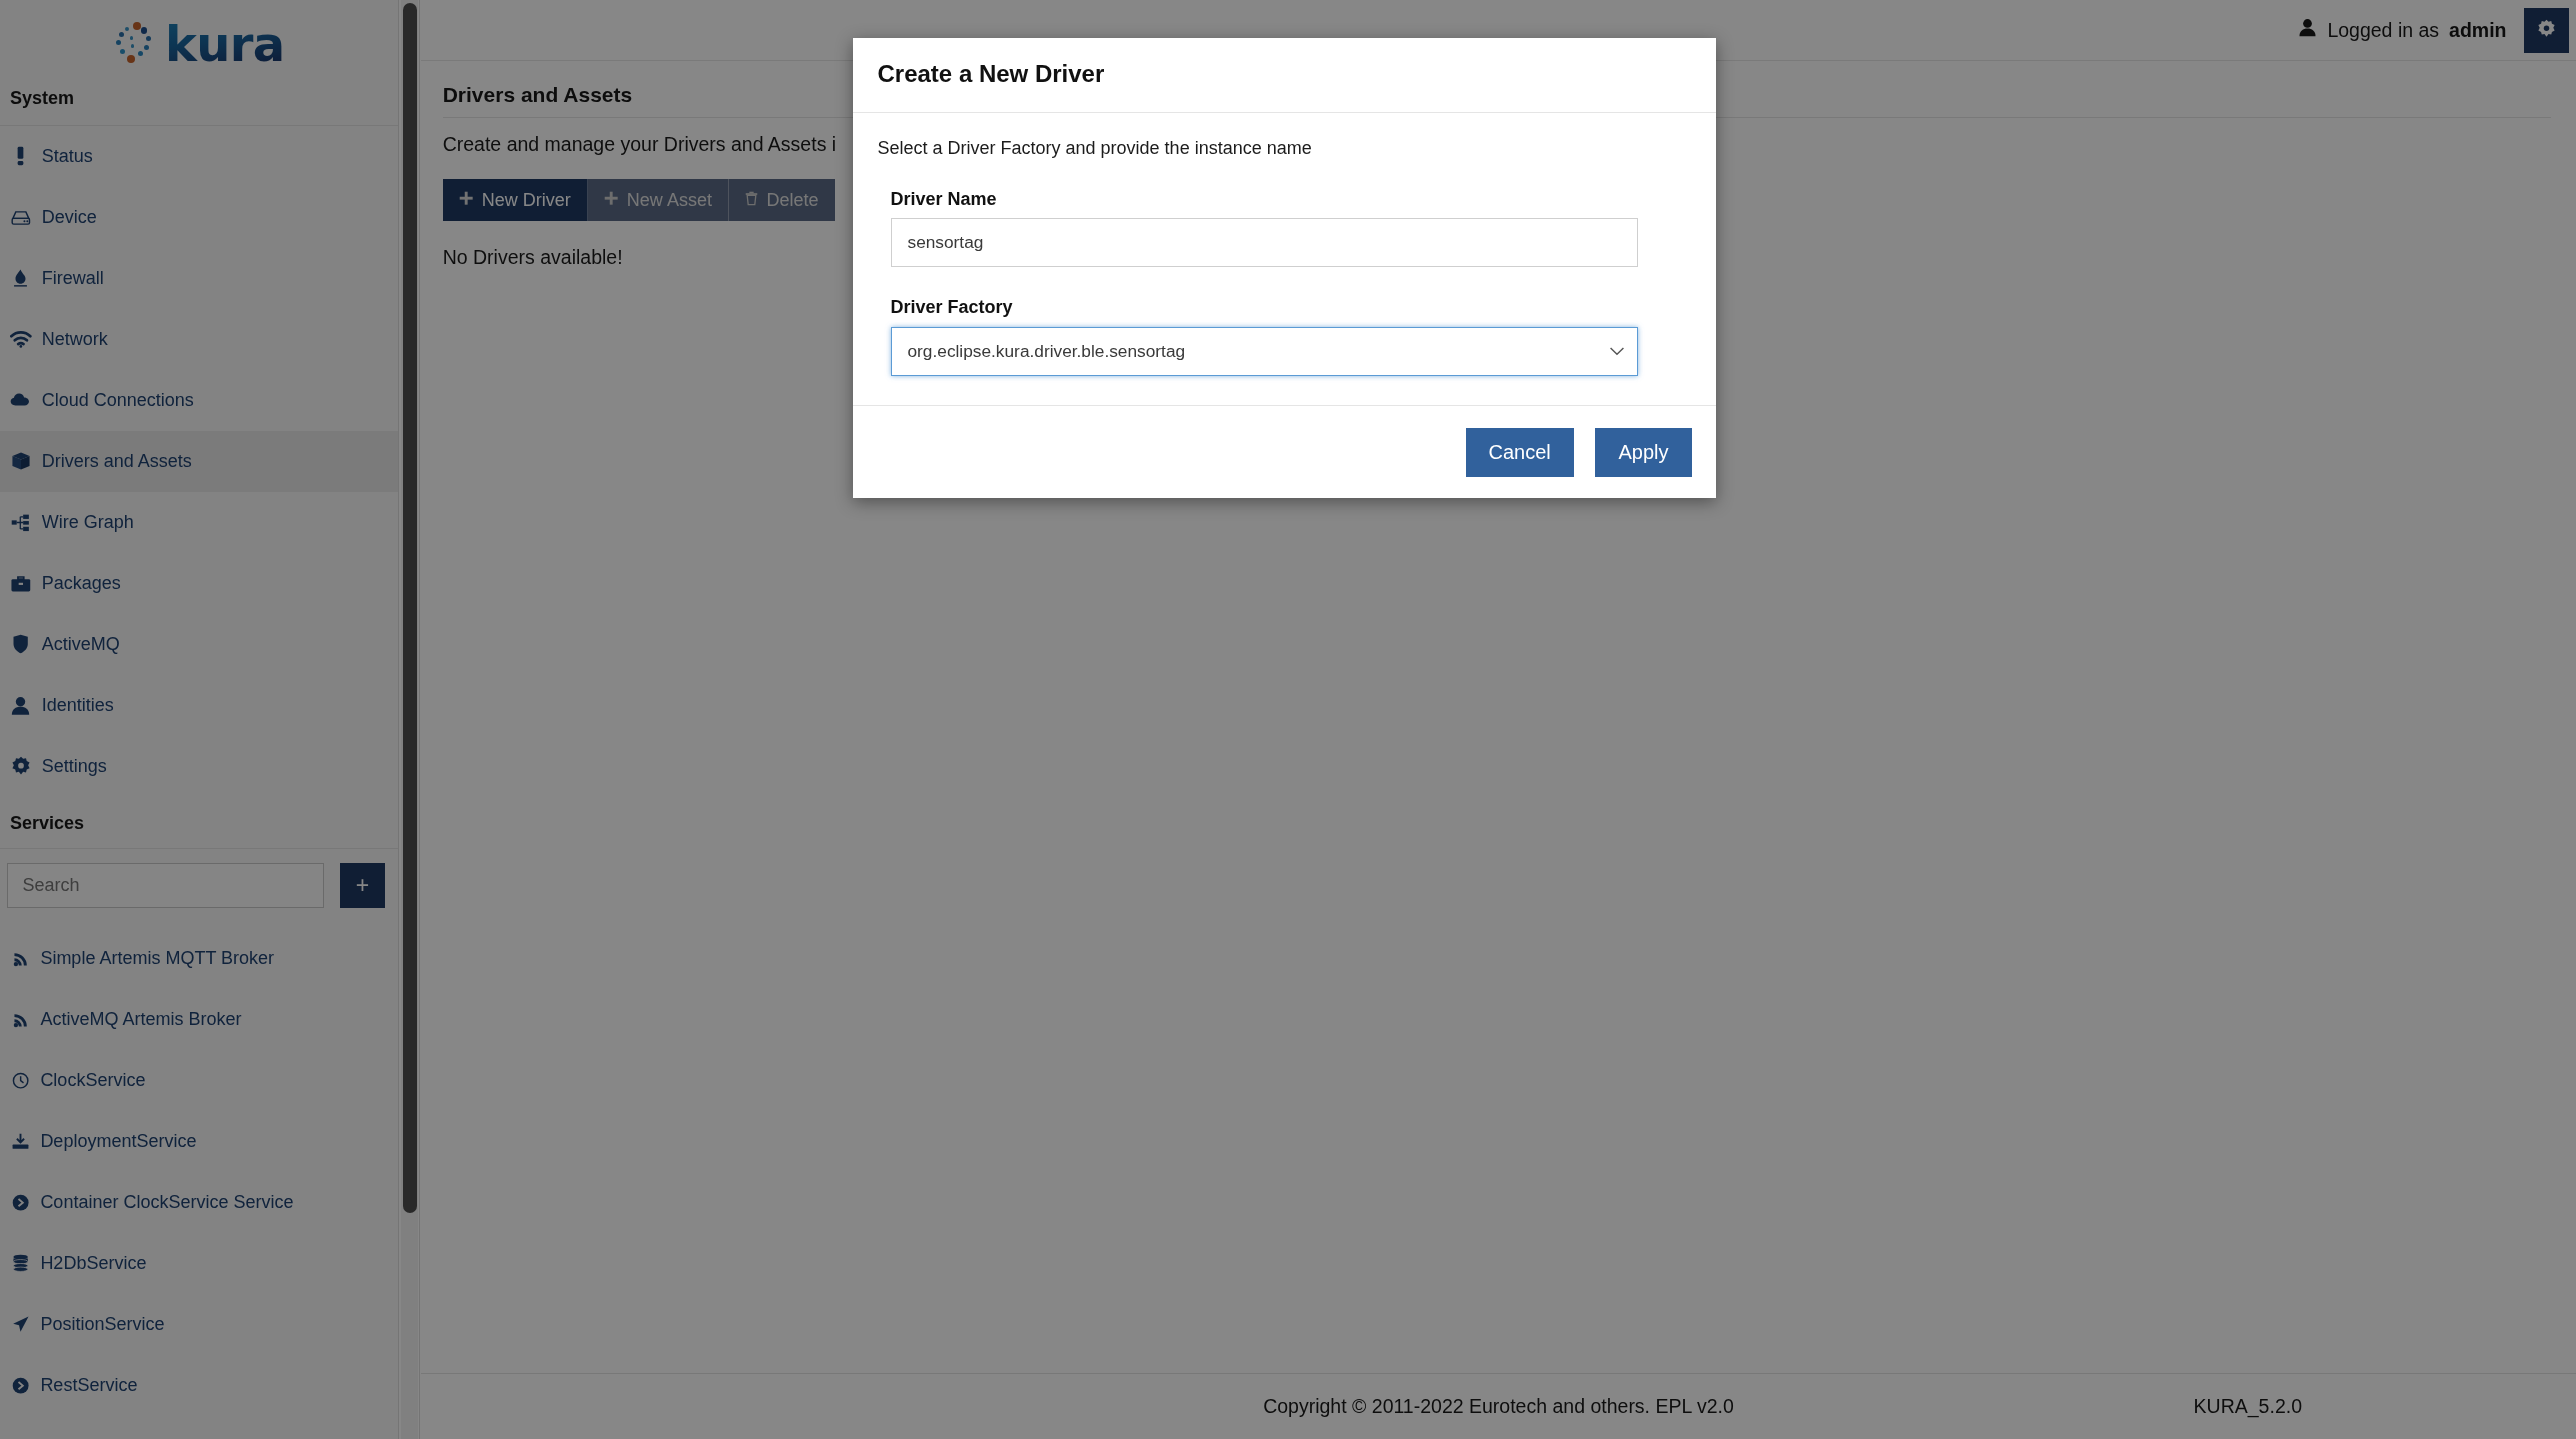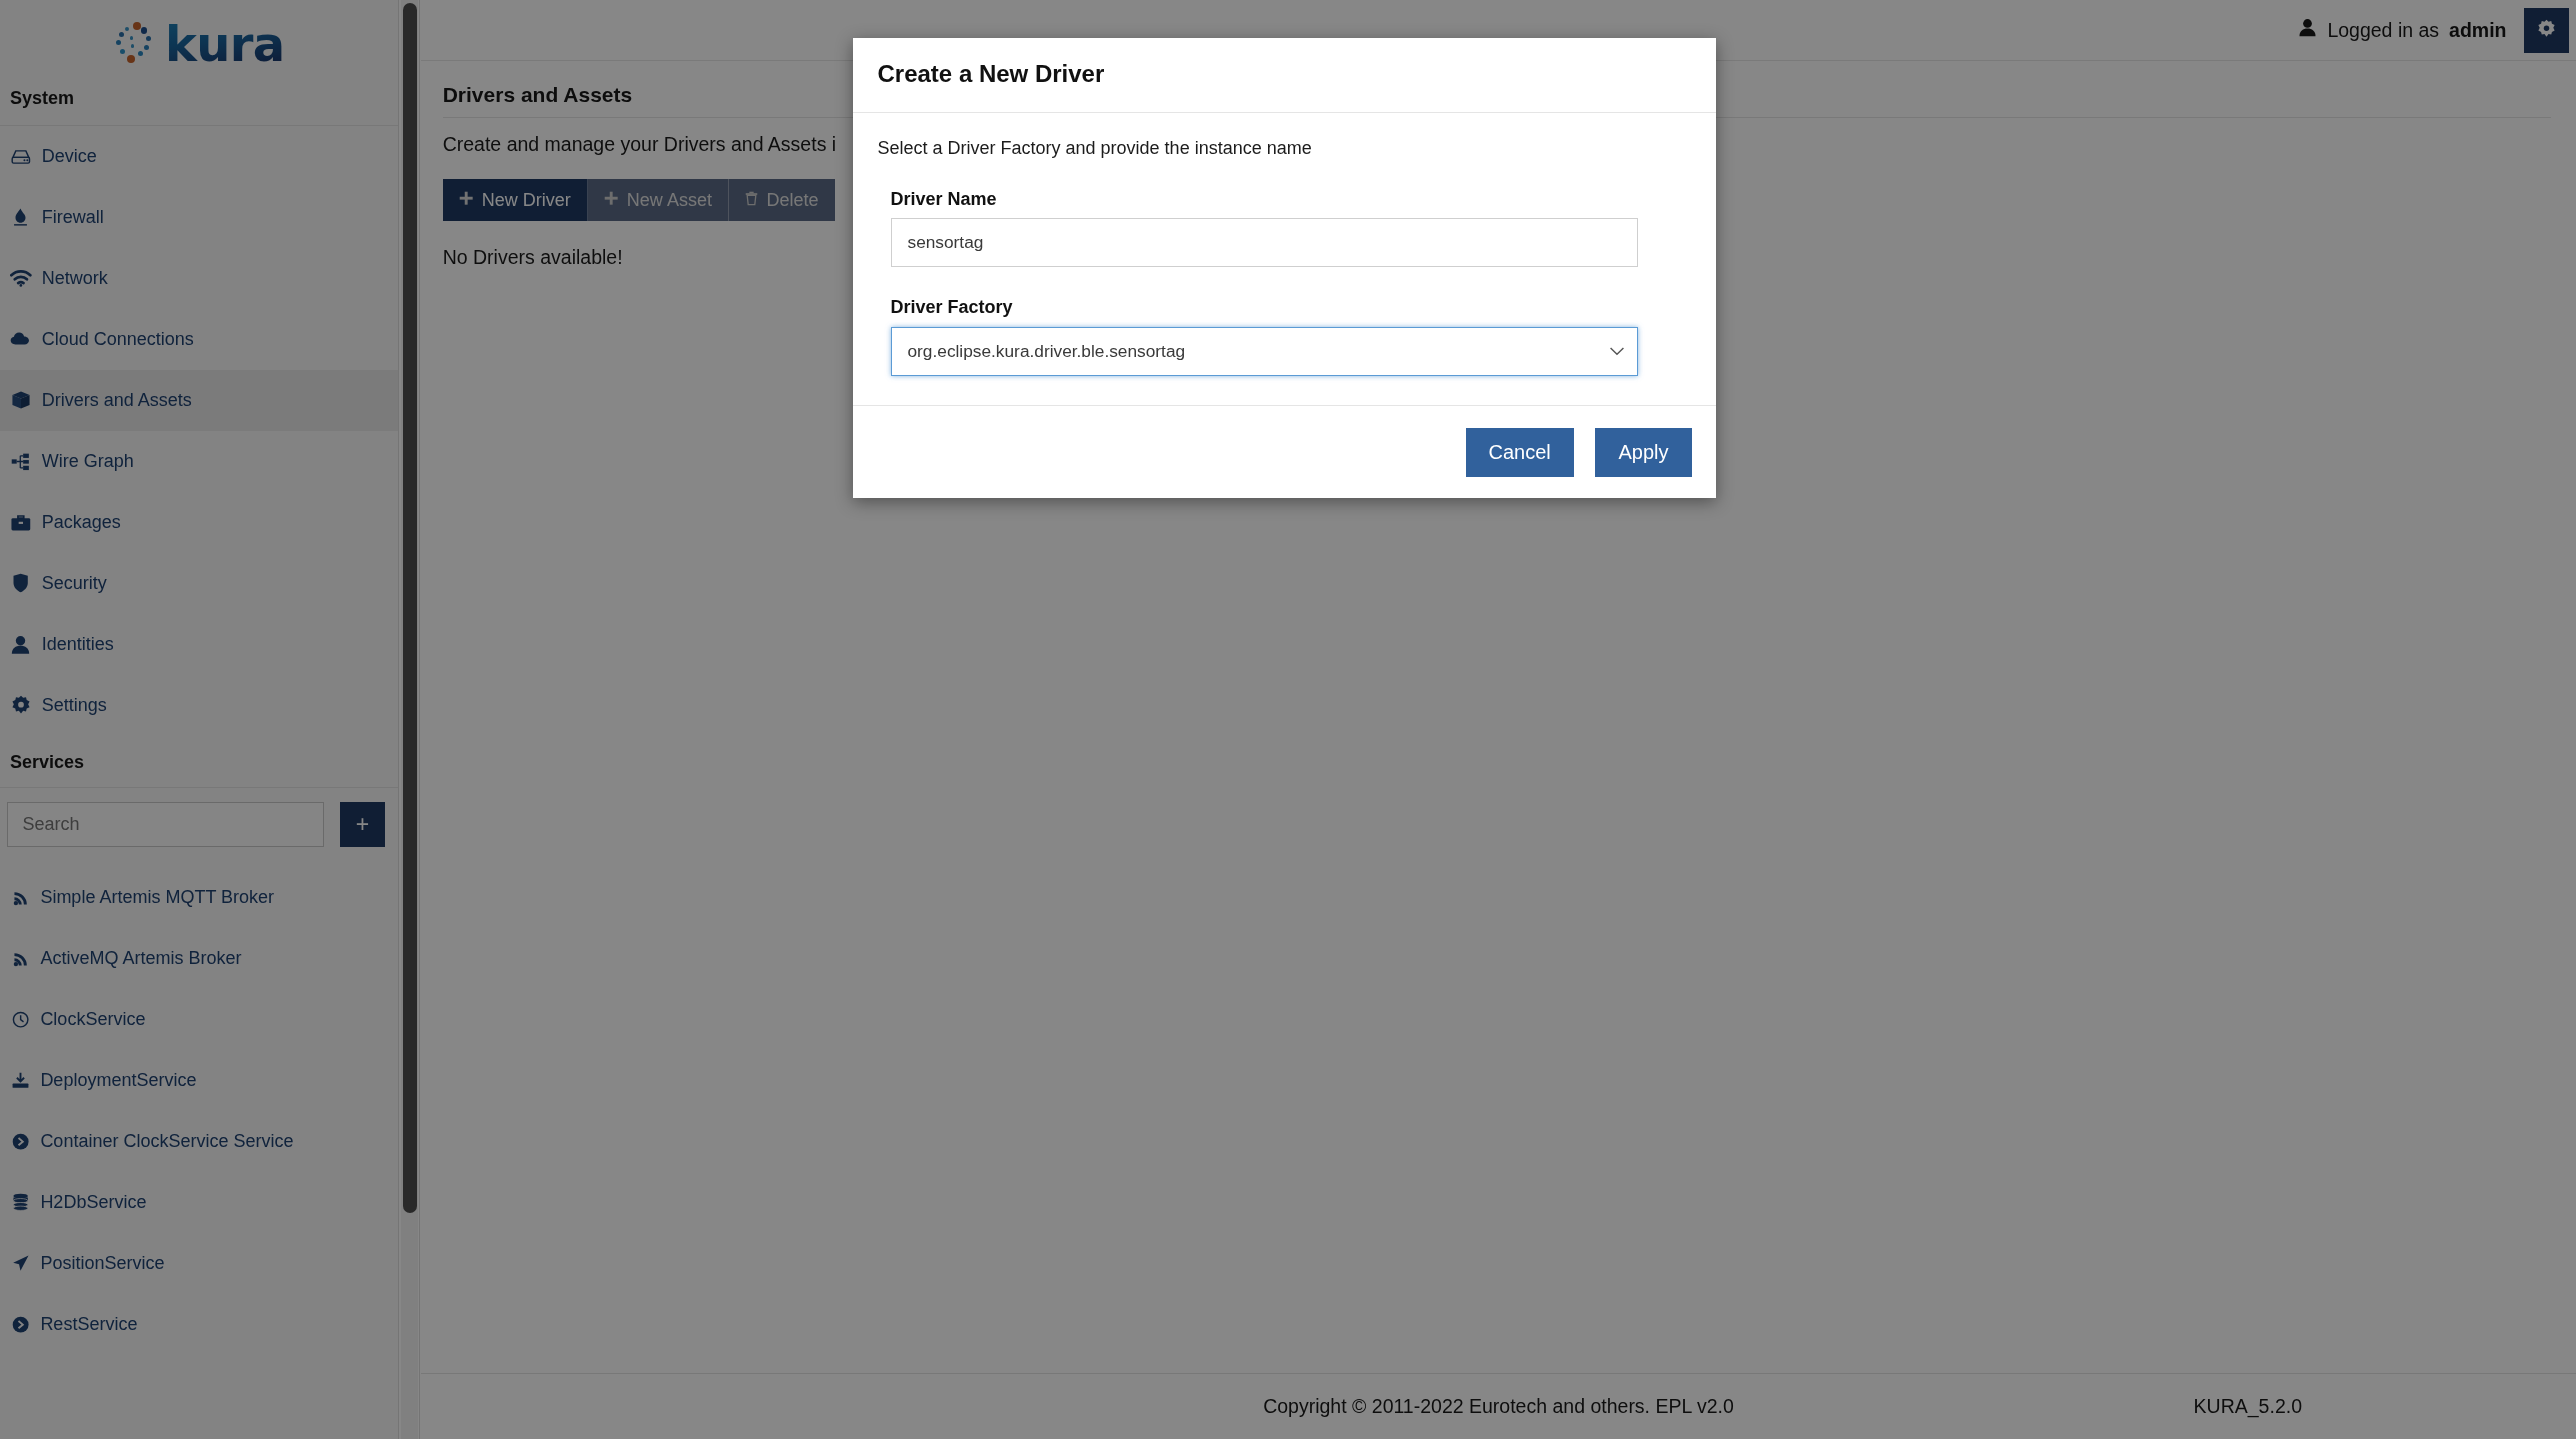--- a/index.html
+++ b/index.html
@@ -350,20 +350,29 @@
         </span>
         <span class="kura-word">kura</span>
       </div>
     </div>
 
     <div class="section-title">System</div>
     <div class="side-sep"></div>
 
     <ul class="nav-list">
 
+      <li class="nav-item system-item">
+        <span class="nav-icon">
+          <svg width="13" height="20" viewBox="0 0 18 28">
+              <rect x="5" y="1" width="8" height="17" rx="2" fill="#1f4272"></rect>
+              <rect x="5" y="21" width="8" height="6" rx="2" fill="#1f4272"></rect>
+            </svg>
+        </span>
+        <span>Status</span>
+      </li>
 
       <li class="nav-item system-item">
         <span class="nav-icon">
           <svg width="21.7" height="17.3" viewBox="0 0 30 24">
               <path d="M4 13 L8 4 H22 L26 13 Z" fill="none" stroke="#1f4272" stroke-width="2"></path>
               <rect x="3" y="13" width="24" height="8" rx="2" fill="none" stroke="#1f4272" stroke-width="2"></rect>
               <circle cx="20" cy="17" r="1.4" fill="#1f4272"></circle>
               <circle cx="24" cy="17" r="1.4" fill="#1f4272"></circle>
             </svg>
         </span>
@@ -435,21 +444,21 @@
         </span>
         <span>Packages</span>
       </li>
 
       <li class="nav-item system-item">
         <span class="nav-icon">
           <svg width="17.3" height="20" viewBox="0 0 24 28">
               <path d="M12 1 L22 4 V14 C22 20 17 25 12 27 C7 25 2 20 2 14 V4 Z" fill="#1f4272"></path>
             </svg>
         </span>
-        <span>Security</span>
+        <span>ActiveMQ</span>
       </li>
 
       <li class="nav-item system-item">
         <span class="nav-icon">
           <svg width="19" height="19.5" viewBox="0 0 26 27">
               <circle cx="13" cy="8" r="6.5" fill="#1f4272"></circle>
               <path d="M1 26 C1 18.5 6.4 15 13 15 C19.6 15 25 18.5 25 26 Z" fill="#1f4272"></path>
             </svg>
         </span>
         <span>Identities</span>

